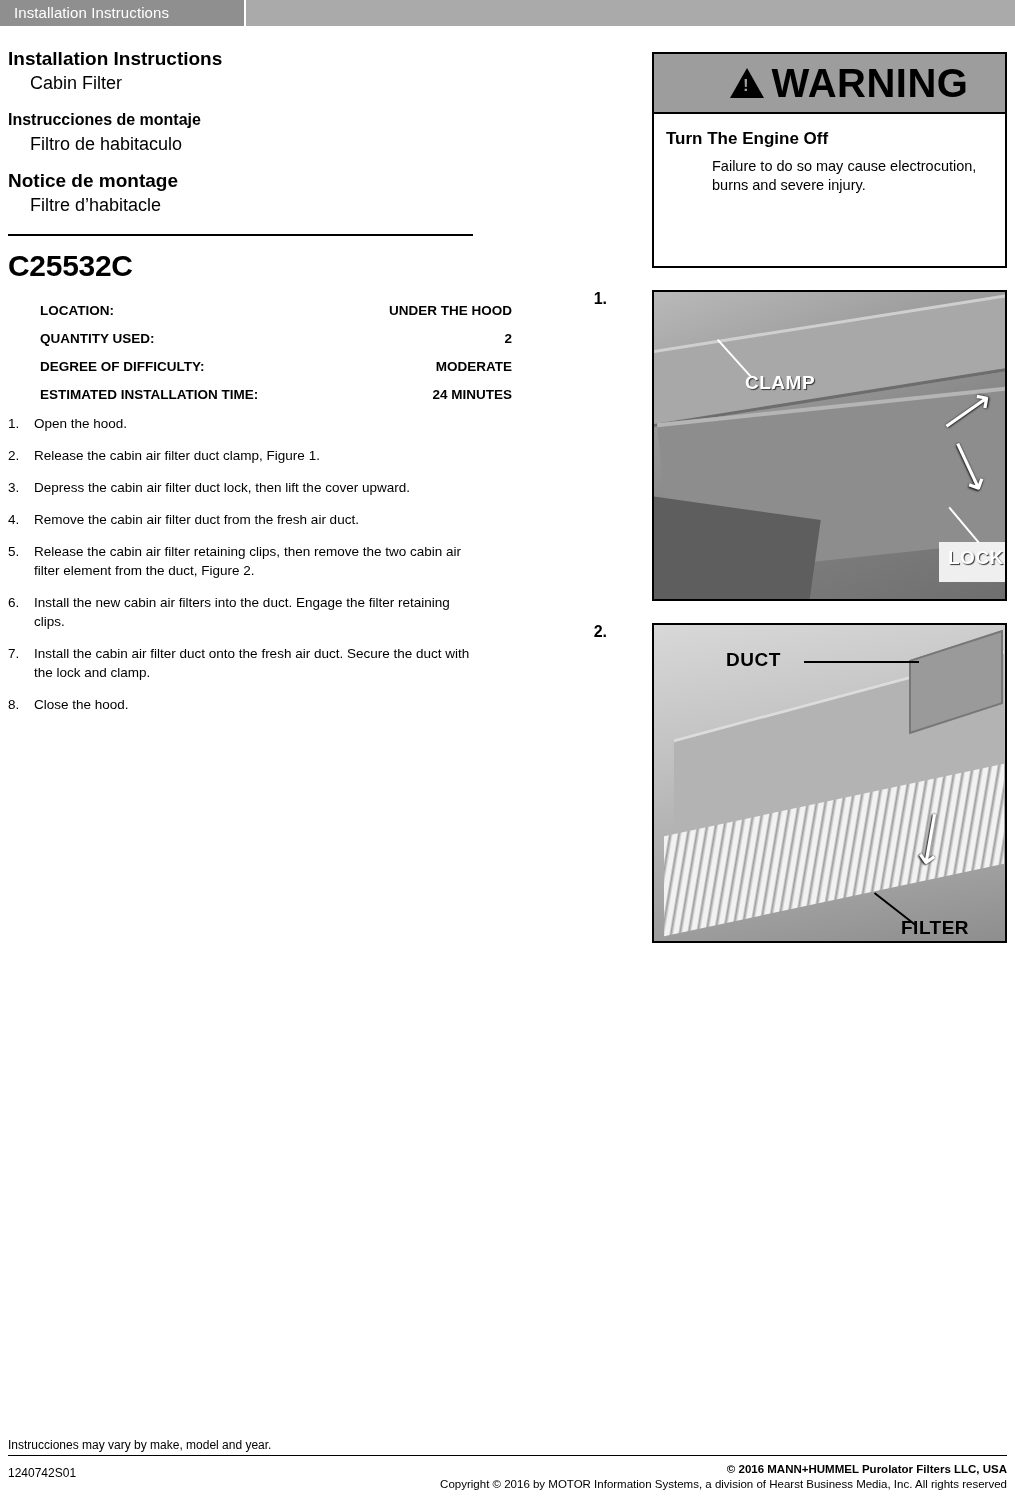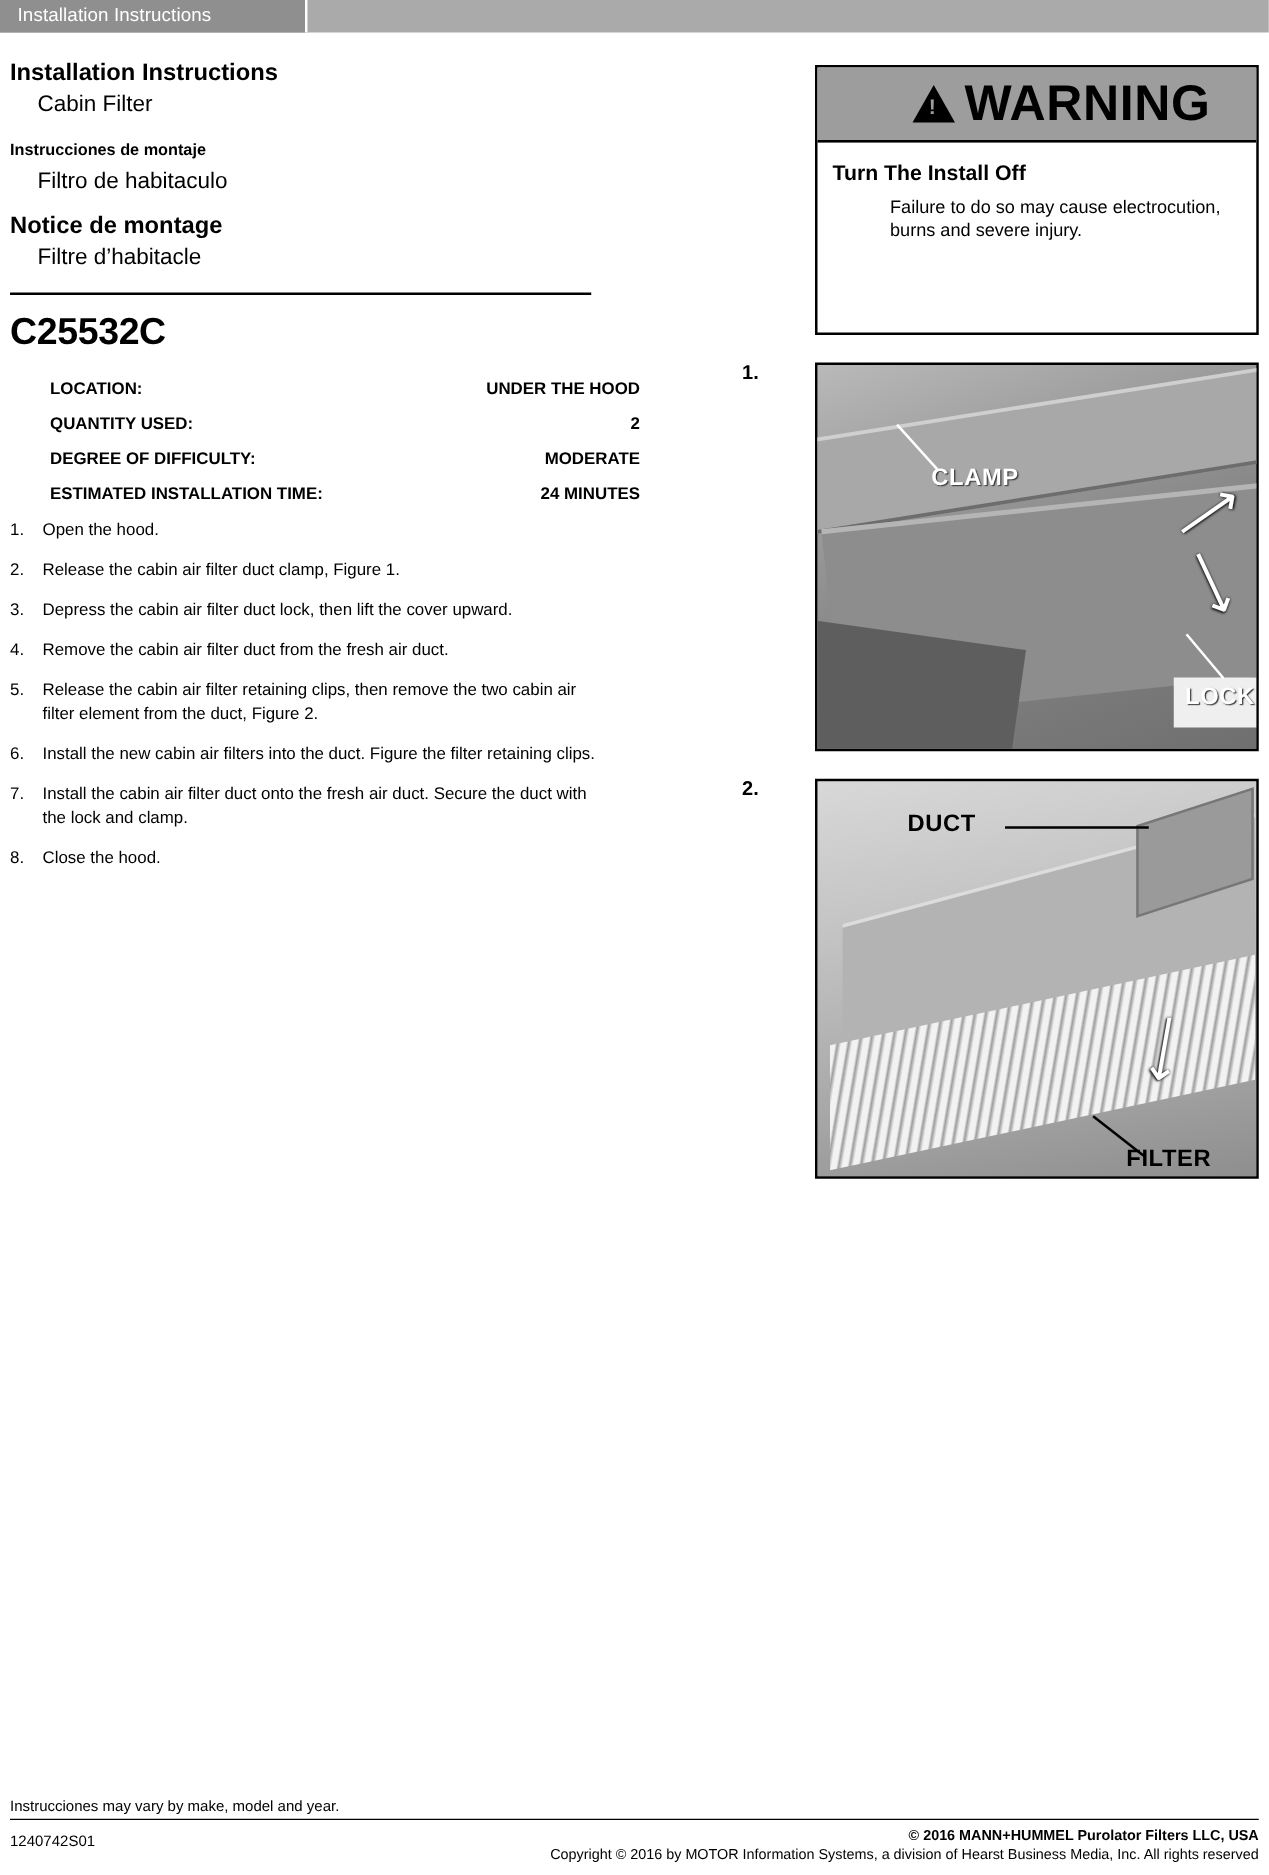--- a/index.html
+++ b/index.html
@@ -51,21 +51,21 @@
     font-size: 19px;
     font-weight: bold;
     line-height: 25px;
   }
   .title-block .line-en-2 {
     font-size: 18px;
     line-height: 25px;
     padding-left: 22px;
   }
   .title-block .line-es-1 {
-    font-size: 13px;
+    font-size: 16px;
     font-weight: bold;
     line-height: 25px;
     margin-top: 11px;
   }
   .title-block .line-es-2 {
     font-size: 18px;
     line-height: 25px;
     padding-left: 22px;
   }
   .title-block .line-fr-1 {
@@ -366,21 +366,21 @@
     <div class="step">
       <div class="step-num">4.</div>
       <div class="step-text">Remove the cabin air filter duct from the fresh air duct.</div>
     </div>
     <div class="step">
       <div class="step-num">5.</div>
       <div class="step-text">Release the cabin air filter retaining clips, then remove the two cabin air filter element from the duct, Figure 2.</div>
     </div>
     <div class="step">
       <div class="step-num">6.</div>
-      <div class="step-text">Install the new cabin air filters into the duct. Figure the filter retaining clips.</div>
+      <div class="step-text">Install the new cabin air filters into the duct. Engage the filter retaining clips.</div>
     </div>
     <div class="step">
       <div class="step-num">7.</div>
       <div class="step-text">Install the cabin air filter duct onto the fresh air duct. Secure the duct with the lock and clamp.</div>
     </div>
     <div class="step">
       <div class="step-num">8.</div>
       <div class="step-text">Close the hood.</div>
     </div>
   </div>
@@ -388,21 +388,21 @@
 
 <div class="right-col">
 
   <div class="warning-box">
     <div class="warning-head">
       <div class="warn-tri"></div>
       <div class="warning-word">WARNING</div>
     </div>
     <div class="warning-body">
       <div class="warn-text-cell">
-        <div class="warn-title">Turn The Install Off</div>
+        <div class="warn-title">Turn The Engine Off</div>
         <div class="warn-desc">Failure to do so may cause electrocution, burns and severe injury.</div>
       </div>
     </div>
   </div>
 
   <div class="figure">
     <div class="fig-num">1.</div>
     <div class="fig-img fig1">
 
       <div class="fig-shape" style="left:-30px;top:30px;width:420px;height:70px;background:#a8a8a8;transform:rotate(-9deg);border-top:3px solid #cfcfcf;border-bottom:3px solid #6d6d6d;"></div>

